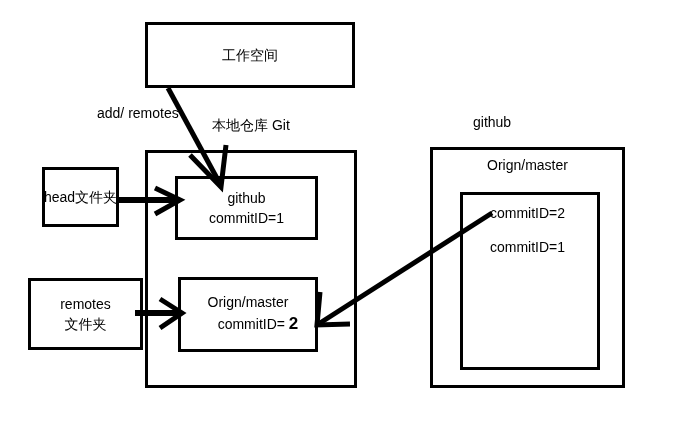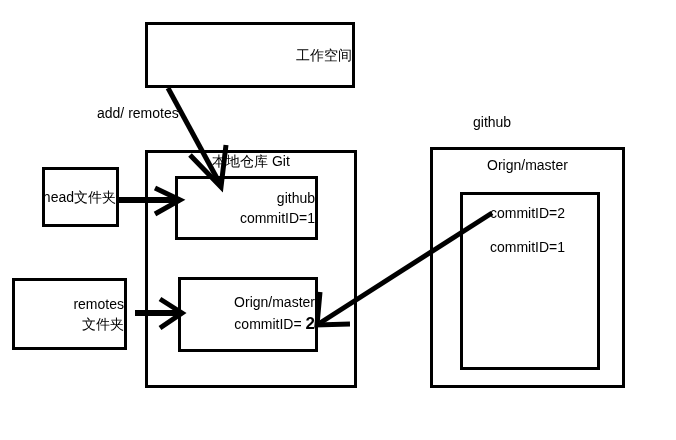--- a/index.html
+++ b/index.html
@@ -16,21 +16,21 @@
     font-family: "Liberation Sans", "DejaVu Sans", sans-serif;
     color: #000000;
   }
   .box {
     position: absolute;
     border: 3px solid #000000;
     background: transparent;
     box-sizing: border-box;
     display: flex;
     flex-direction: column;
-    align-items: flex-end;
+    align-items: center;
     justify-content: center;
   }
   .lbl {
     position: absolute;
     font-size: 14px;
     line-height: 1.25;
     white-space: nowrap;
     color: #000000;
   }
   .boxtext {
@@ -42,27 +42,27 @@
   }
   .boxtext.big2 { font-size: 14px; margin-left: 20px; }
   .boxtext.big2 b { font-size: 17px; font-weight: 700; }
 
   
   #workspace-box { left: 145px; top: 22px; width: 210px; height: 66px; }
   #local-repo-box { left: 145px; top: 150px; width: 212px; height: 238px; }
   #master-box { left: 175px; top: 176px; width: 143px; height: 64px; }
   #local-origin-box { left: 178px; top: 277px; width: 140px; height: 75px; }
   #head-box { left: 42px; top: 167px; width: 77px; height: 60px; }
-  #remotes-box { left: 12px; top: 278px; width: 115px; height: 72px; }
+  #remotes-box { left: 28px; top: 278px; width: 115px; height: 72px; }
   #github-box { left: 430px; top: 147px; width: 195px; height: 241px; }
   #github-inner-box { left: 460px; top: 192px; width: 140px; height: 178px; }
 
   
   #label-add-commit { left: 97px; top: 105px; }
-  #label-local-repo { left: 212px; top: 117px; margin-top: 36px; }
+  #label-local-repo { left: 212px; top: 117px; }
   #label-github { left: 473px; top: 114px; }
   #label-github-origin {
     position: absolute; left: 430px; top: 157px; width: 195px;
     text-align: center; font-size: 14px; white-space: nowrap;
   }
   #label-commit2 { left: 490px; top: 205px; text-align: right; }
   #label-commit1 { left: 490px; top: 239px; }
 
   svg.overlay {
     position: absolute;

